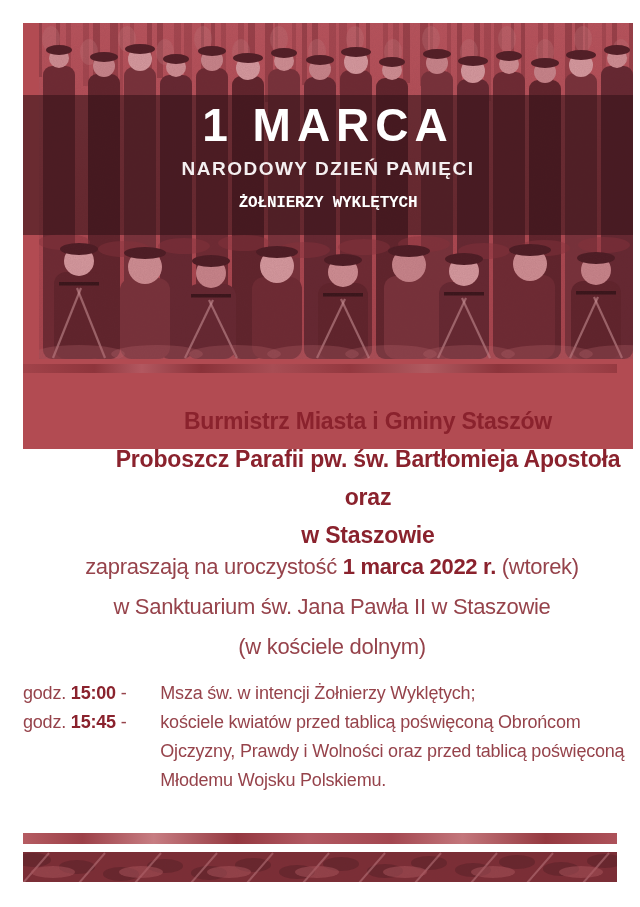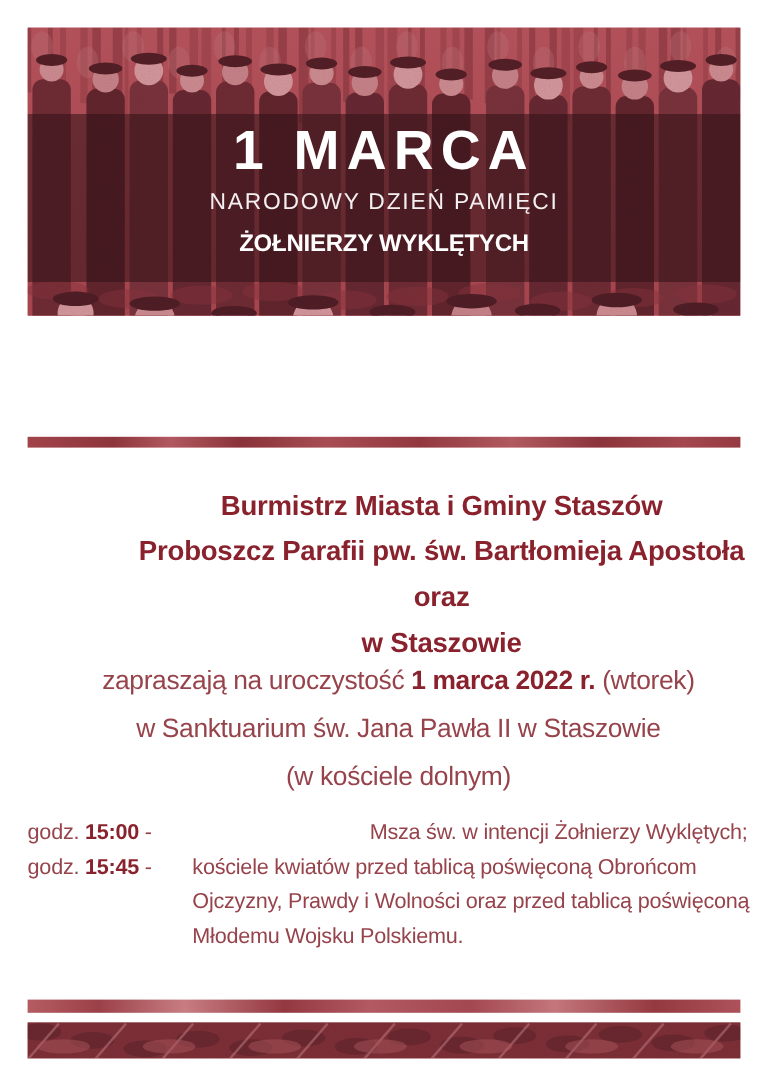--- a/index.html
+++ b/index.html
@@ -1,42 +1,42 @@
 <!DOCTYPE html>
 <html><head>
 <meta charset="utf-8">
 <style>
   html,body{margin:0;padding:0;background:#ffffff;}
   body{font-family:"Liberation Sans","DejaVu Sans",sans-serif;}
   .poster{position:relative;width:640px;height:907px;background:#ffffff;overflow:hidden;margin:0;}
 
   
-  .banner{position:absolute;left:23px;top:23px;width:594px;height:240px;overflow:hidden;background:#b24b52;}
+  .banner{position:absolute;left:23px;top:23px;width:594px;height:426px;overflow:hidden;background:#b24b52;padding-left:16px;}
   .banner svg{display:block;width:594px;height:336px;}
   .band{position:absolute;left:0;top:72px;width:100%;height:140px;background:rgba(50,17,23,0.56);}
   .banner-text{position:absolute;left:0;top:78px;width:100%;text-align:center;color:#ffffff;}
   .b-date{font-size:46px;font-weight:bold;letter-spacing:6px;line-height:48px;margin-bottom:8px;}
-  .b-sub{font-size:19px;font-weight:400;letter-spacing:1.5px;line-height:23px;margin-bottom:12px;color:#f4eff0;}
-  .b-title{font-size:20px;font-weight:bold;letter-spacing:-0.2px;line-height:23px;}
+  .b-sub{font-size:19px;font-weight:700;letter-spacing:1.5px;line-height:23px;margin-bottom:12px;color:#f4eff0;}
+  .b-title{font-size:16px;font-weight:bold;letter-spacing:-0.2px;line-height:23px;font-family:Liberation Mono, monospace;}
 
   
   .strip{position:absolute;left:23px;width:594px;}
   .strip-a{top:364px;height:9px;background:linear-gradient(90deg,#a2434a,#8e353c 12%,#b25860 20%,#8a3239 30%,#a84d54 42%,#93383f 55%,#b05a60 68%,#8c343b 80%,#a4474e 92%,#963a41);}
   .strip-b{top:833px;height:11px;background:linear-gradient(90deg,#b55c62,#9c4048 10%,#c77d82 22%,#943840 36%,#b25962 48%,#a34750 62%,#c3767b 74%,#953940 88%,#ad525a);}
   .strip-tall{position:absolute;left:23px;top:852px;width:594px;height:30px;overflow:hidden;background:#7d2e35;}
   .strip-tall svg{display:block;width:594px;height:30px;}
 
   
   .organizers{position:absolute;left:0;top:402px;width:100%;text-align:center;color:#8a222d;font-weight:bold;font-size:23px;line-height:38px;letter-spacing:-0.2px;padding-left:48px;}
   .org-line{white-space:pre;}
   .invitation{position:absolute;left:12px;top:547px;width:100%;text-align:center;color:#96434b;font-size:22px;line-height:40px;letter-spacing:-0.3px;}
   .inv-line{white-space:pre;}
   .invitation b{color:#8a222d;font-weight:bold;}
   .schedule{position:absolute;left:23px;top:679px;width:600px;color:#96434b;font-size:18px;line-height:29px;letter-spacing:-0.2px;}
-  .sched-item{display:flex;align-items:flex-start;justify-content:space-between;}
+  .sched-item{display:flex;align-items:flex-start;}
   .sched-prefix{white-space:pre;flex-shrink:0;}
   .sched-prefix b{color:#8a222d;font-weight:bold;}
   .sched-lines{display:flex;flex-direction:column;margin-left:29px;}
   .sched-line{white-space:nowrap;}
 </style>
 </head>
 <body>
 
 <div class="poster">
 

